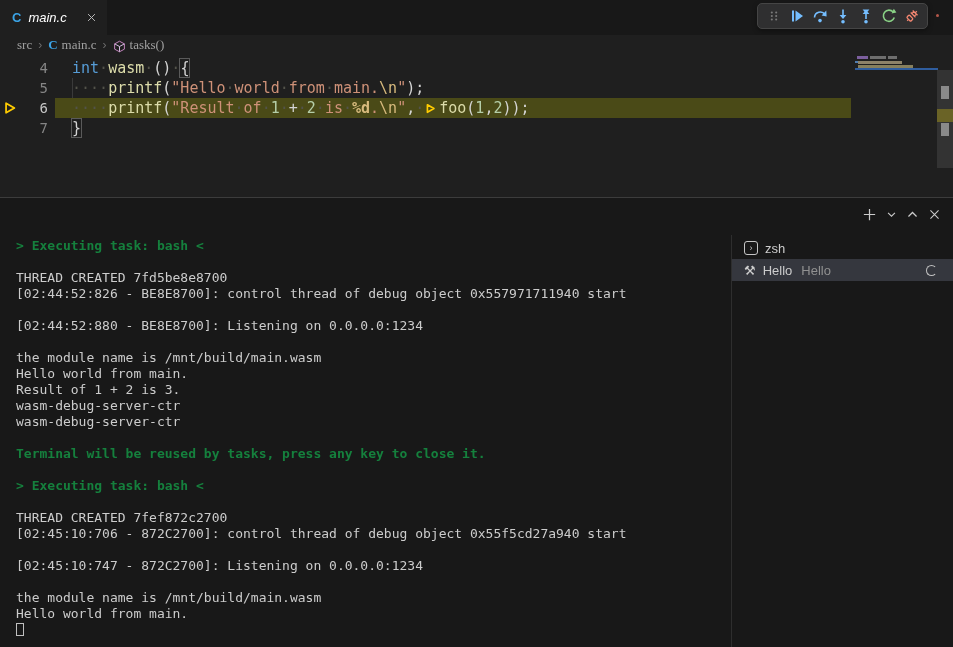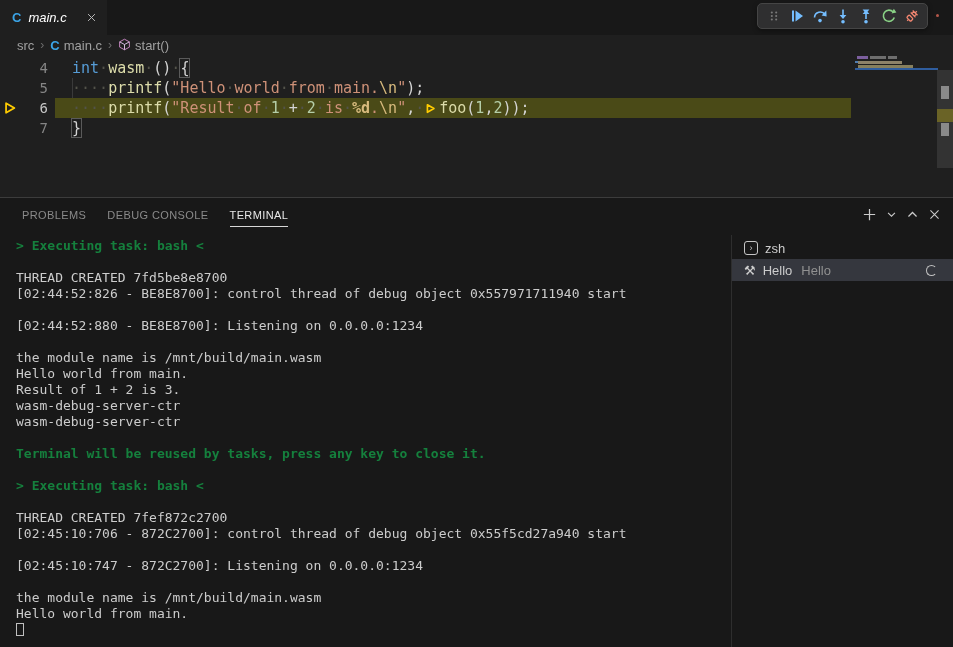--- a/index.html
+++ b/index.html
@@ -19,21 +19,21 @@
   #debug-toolbar { position:absolute; left:757px; top:3px; height:26px; padding:0 4px;
         background:#2f2f30; border:1px solid #454545; border-radius:5px;
         display:flex; align-items:center; box-shadow:0 2px 5px rgba(0,0,0,.35); }
   .dbg-btn { width:23px; height:22px; display:flex; align-items:center; justify-content:center; cursor:pointer; }
   #notif-dot { position:absolute; left:936px; top:14px; width:3px; height:3px; border-radius:50%; background:#b4574a; }
 
   
   #breadcrumb { position:absolute; left:0; top:35px; width:953px; height:20px; background:#1f1f1f;
         display:flex; align-items:center; padding-left:17px; font-size:13px; color:#a0a0a0; gap:5px; }
   .bc-sep { color:#6c6c6c; font-size:12px; padding:0 1px; }
-  .bc-item { display:flex; align-items:flex-start; gap:4px; cursor:pointer; }
+  .bc-item { display:flex; align-items:flex-end; gap:4px; cursor:pointer;font-family:Liberation Serif, serif; }
 
   
   #editor { position:absolute; left:0; top:55px; width:953px; height:142px; }
   #code-lines { padding-top:3px; font-family:"DejaVu Sans Mono", monospace; font-size:15px; }
   .code-line { position:relative; height:20px; line-height:20px; white-space:pre; display:flex; }
   .lnum { width:48px; text-align:right; color:#858585; flex:none; font-size:14px; }
   .lcode { padding-left:24px; position:relative; z-index:1; }
   .hl-band { position:absolute; left:55px; top:0; width:796px; height:20px; background:#4a4a17; z-index:0; }
   .cur .lnum { color:#c6c6c6; }
   .tk-kw  { color:#569cd6; } .tk-fn { color:#dcdcaa; } .tk-pl { color:#d4d4d4; }
@@ -166,21 +166,21 @@
         <span>main.c</span>
       </span>
       <span class="bc-sep">›</span>
       <span class="bc-item">
         <span style="display: inline-flex;">
           <svg width="13" height="13" viewBox="0 0 16 16" fill="none" stroke="#c586c0" stroke-width="1.2">
             <path d="M8 1.5 L14 4.75 V11.25 L8 14.5 L2 11.25 V4.75 Z"></path>
             <path d="M2 4.75 L8 8 L14 4.75 M8 8 V14.5" stroke="#d8bfe3"></path>
           </svg>
         </span>
-        <span>start()</span>
+        <span>tasks()</span>
       </span>
     </div>
 
   <div id="editor">
     <div id="indent-guide"></div>
     <div id="code-lines">
         <div class="code-line"><span class="lnum">4</span><span class="lcode"><span class="tk-kw">int</span><span class="tk-ws">·</span><span class="tk-fn">wasm</span><span class="tk-ws">·</span><span class="tk-pl">()</span><span class="tk-ws">·</span><span class="tk-brace">{</span></span></div>
         <div class="code-line"><span class="lnum">5</span><span class="lcode"><span class="tk-ws">····</span><span class="tk-fn">printf</span><span class="tk-pl">(</span><span class="tk-str">"Hello</span><span class="tk-ws">·</span><span class="tk-str">world</span><span class="tk-ws">·</span><span class="tk-str">from</span><span class="tk-ws">·</span><span class="tk-str">main.</span><span class="tk-esc">\n</span><span class="tk-str">"</span><span class="tk-pl">);</span></span></div>
         <div class="code-line cur"><div class="hl-band"></div><span class="lnum">6</span><span class="lcode"><span class="tk-ws">····</span><span class="tk-fn">printf</span><span class="tk-pl">(</span><span class="tk-str">"Result</span><span class="tk-ws">·</span><span class="tk-str">of</span><span class="tk-ws">·</span><span class="tk-num">1</span><span class="tk-ws">·</span><span class="tk-pl">+</span><span class="tk-ws">·</span><span class="tk-num">2</span><span class="tk-ws">·</span><span class="tk-str">is</span><span class="tk-ws">·</span><span class="tk-fmt">%d</span><span class="tk-str">.</span><span class="tk-esc">\n</span><span class="tk-str">"</span><span class="tk-pl">,</span><span class="tk-ws">·</span><span class="tk-dbg"><svg width="11" height="11" viewBox="0 0 16 16">
                 <path d="M3.5 2.5 L13 8 L3.5 13.5 Z" fill="none" stroke="#ffcc00" stroke-width="2.4" stroke-linejoin="round"></path>
@@ -202,25 +202,20 @@
     <div id="overview">
         <div id="ov-slider"></div>
         <div style="left: 4px; top: 31px; width: 8px; height: 13px; background: rgb(138, 138, 138);"></div>
         <div style="left: 0px; top: 54px; width: 16px; height: 13px; background: rgb(106, 99, 38);"></div>
         <div style="left: 4px; top: 68px; width: 8px; height: 13px; background: rgb(138, 138, 138);"></div>
       </div>
   </div>
 
   <div id="panel">
     <div id="panel-header">
-      <div id="panel-tabs">
-          <div class="ptab">PROBLEMS</div>
-          <div class="ptab">DEBUG CONSOLE</div>
-          <div class="ptab active">TERMINAL</div>
-        </div>
       <div id="panel-actions">
           <div class="pact">
             <svg width="15" height="15" viewBox="0 0 16 16">
               <path d="M8 2 V14 M2 8 H14" stroke="#cccccc" stroke-width="1.3"></path>
             </svg>
           </div>
           <div class="pact">
             <svg width="11" height="11" viewBox="0 0 16 16">
               <path d="M3 5.5 L8 10.5 L13 5.5" fill="none" stroke="#cccccc" stroke-width="1.5"></path>
             </svg>

